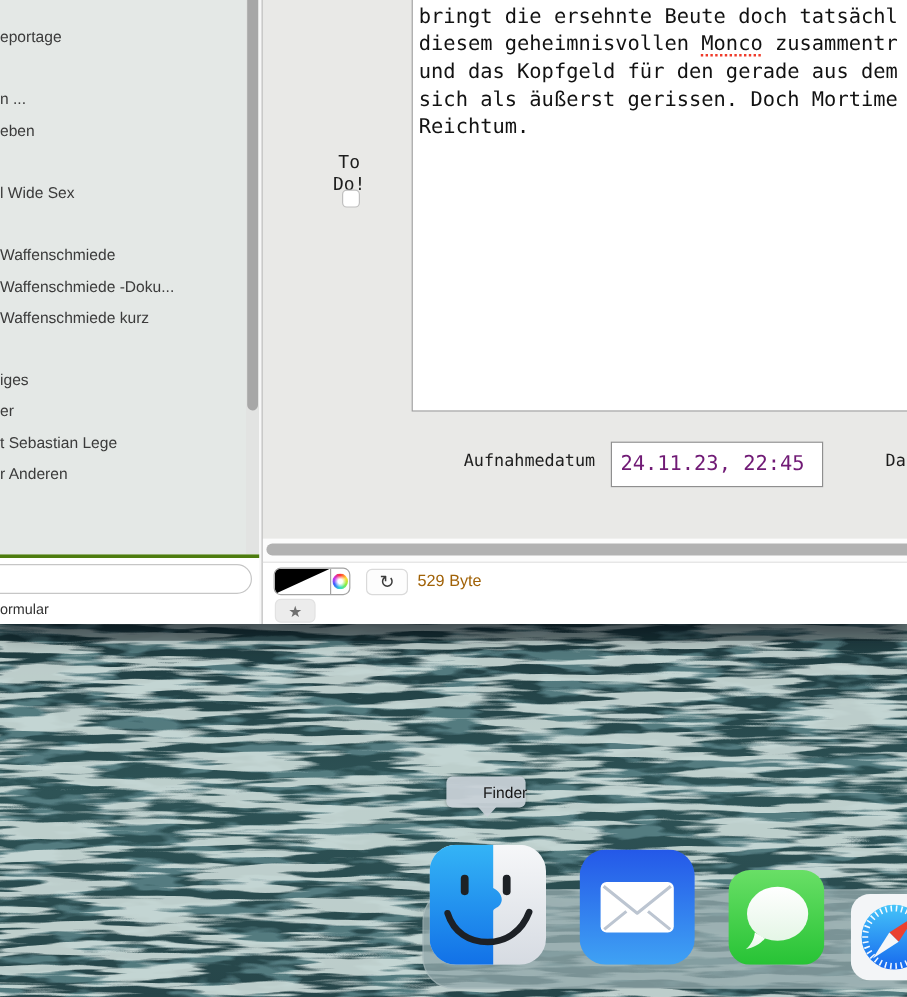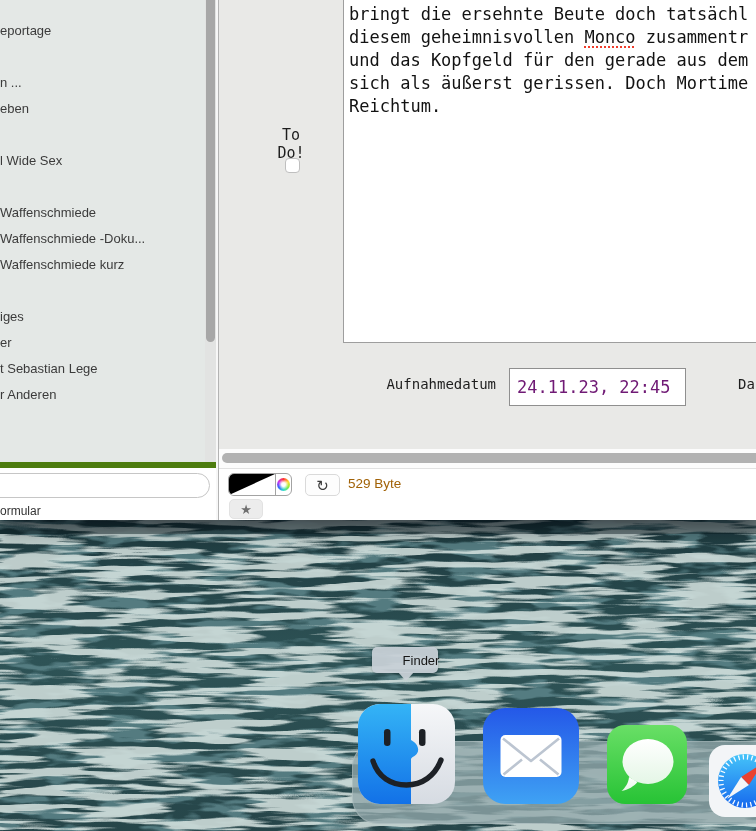--- a/index.html
+++ b/index.html
@@ -29,21 +29,21 @@
 
   
   .sidebar { position:absolute; left:0; top:0; width:205px; height:462px; background:#e4e8e6; overflow:hidden; }
   .sidebar ul { list-style:none; position:absolute; left:0; top:18px; width:100%; }
   .sidebar li { height:26px; line-height:26px; font-size:13px; color:#3b3b3b; white-space:nowrap; }
 
   .vtrack { position:absolute; left:205px; top:0; width:11px; height:462px; background:#e2e3e2; }
   .vthumb { position:absolute; left:1px; top:-8px; width:9px; height:350px; background:#a7a7a7; border-radius:4.5px; }
   .vgap { position:absolute; left:216px; top:0; width:3px; height:520px; background:#f7f7f7; border-right:1px solid #b3b3b3; }
 
-  .sidebar-footer { position:absolute; left:0; top:462px; width:216px; height:54px; background:#fff; border-top:6px solid #4d7c0f; }
+  .sidebar-footer { position:absolute; left:0; top:462px; width:216px; height:54px; background:#fff; border-top:3px solid #4d7c0f; }
   .search-pill { position:absolute; left:-18px; top:5px; width:228px; height:25px; background:#fff;
     border:1px solid #c6c6c6; border-radius:13px; font-size:12px; padding:0 10px; color:#333; outline:none; }
   .footer-label { position:absolute; left:0px; top:36px; font-size:12px; color:#333; }
 
   
   .rightpane { position:absolute; left:219px; top:0; width:537px; height:520px; }
   .form-bg { position:absolute; left:0; top:0; width:600px; height:449px; background:#e9e9e7; }
 
   .textbox { position:absolute; left:124px; top:-4px; width:430px; height:347px; background:#fff;
     border:1px solid #9e9e9e; padding:6px 0 0 5px; overflow:hidden; }

